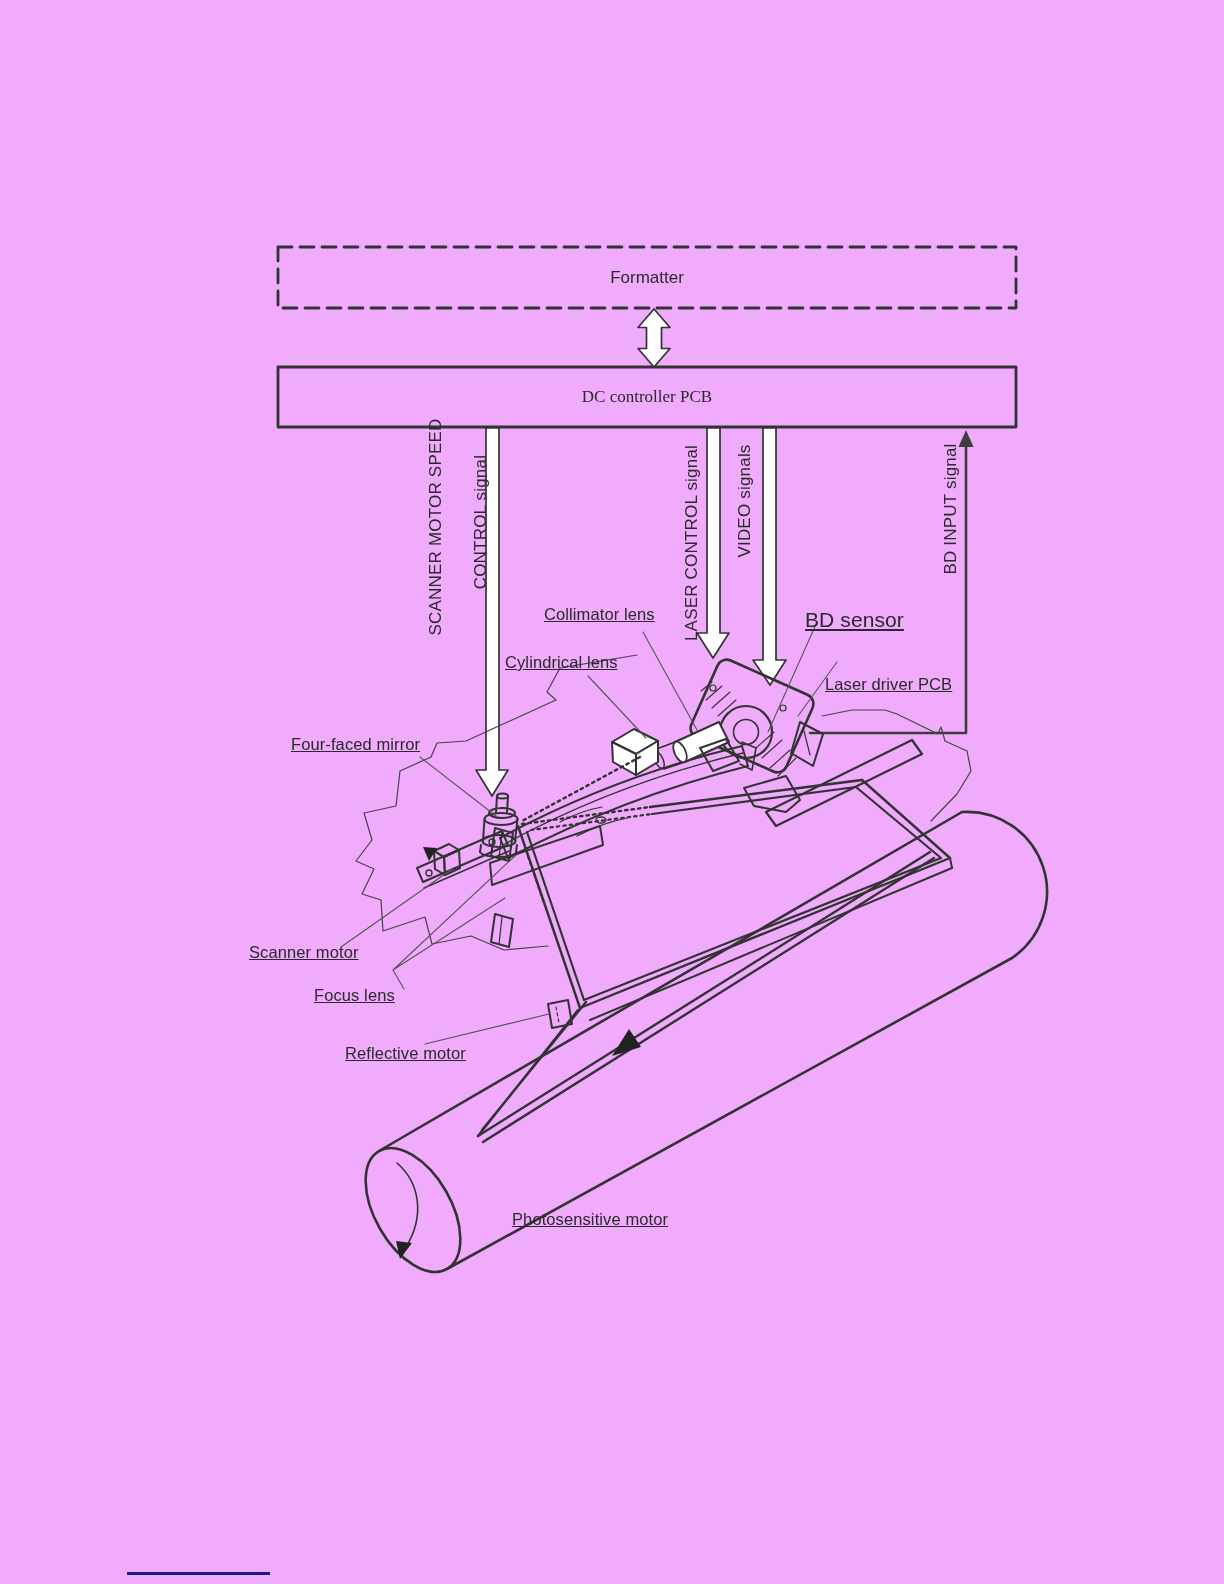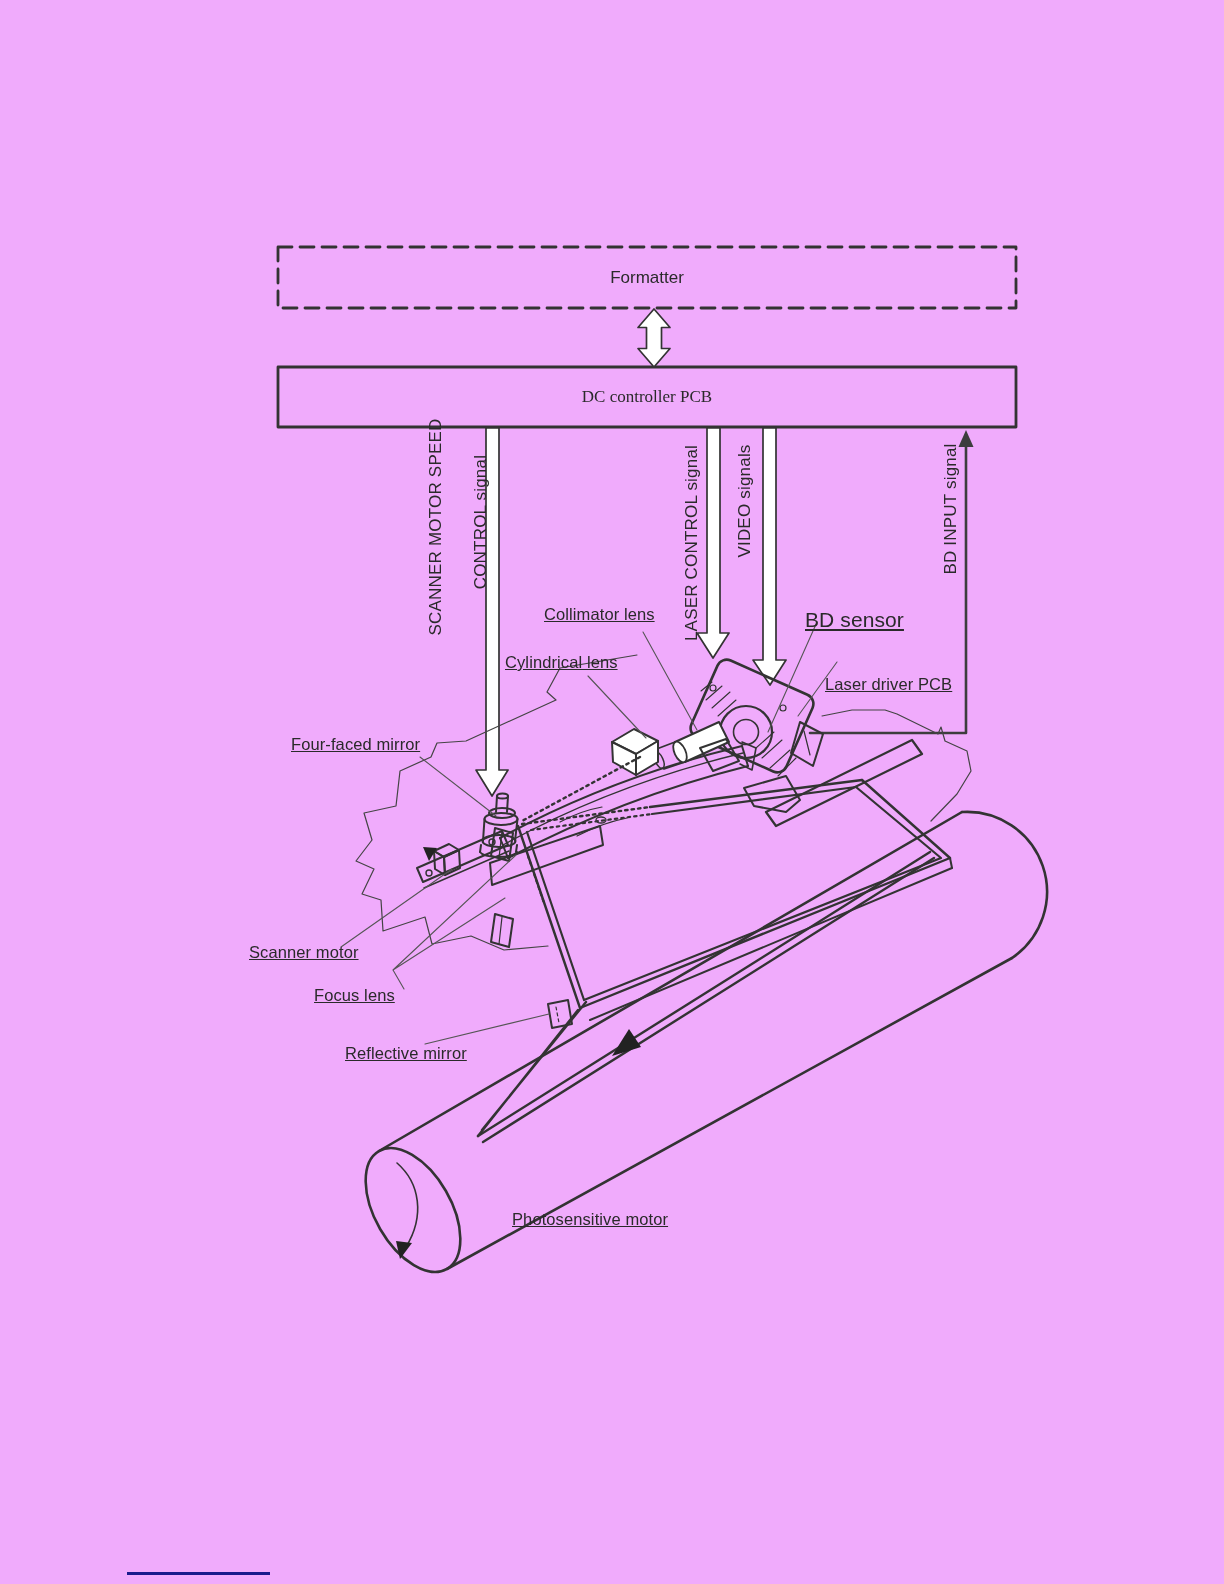--- a/index.html
+++ b/index.html
@@ -182,18 +182,18 @@
 <div class="rot" style="left:745px;top:501px;">VIDEO signals</div>
 <div class="rot" style="left:951px;top:509px;">BD INPUT signal</div>
 
 <div class="lbl" style="left:544px;top:605px;">Collimator lens</div>
 <div class="lbl" style="left:505px;top:653px;text-align:right;">Cylindrical lens</div>
 <div class="lbl" style="left:805px;top:568px;font-size:21px;margin-top:40px;">BD sensor</div>
 <div class="lbl" style="left:825px;top:639px;margin-top:36px;">Laser driver PCB</div>
 <div class="lbl" style="left:291px;top:735px;">Four-faced mirror</div>
 <div class="lbl" style="left:221px;top:943px;margin-left:28px;">Scanner motor</div>
 <div class="lbl" style="left:314px;top:986px;">Focus lens</div>
-<div class="lbl" style="left:345px;top:1044px;">Reflective mirror</div>
+<div class="lbl" style="left:345px;top:1044px;">Reflective motor</div>
 <div class="lbl" style="left:512px;top:1210px;">Photosensitive motor</div>
 
 <div class="footer-link"></div>
 
 </div>
 
 </body></html>

